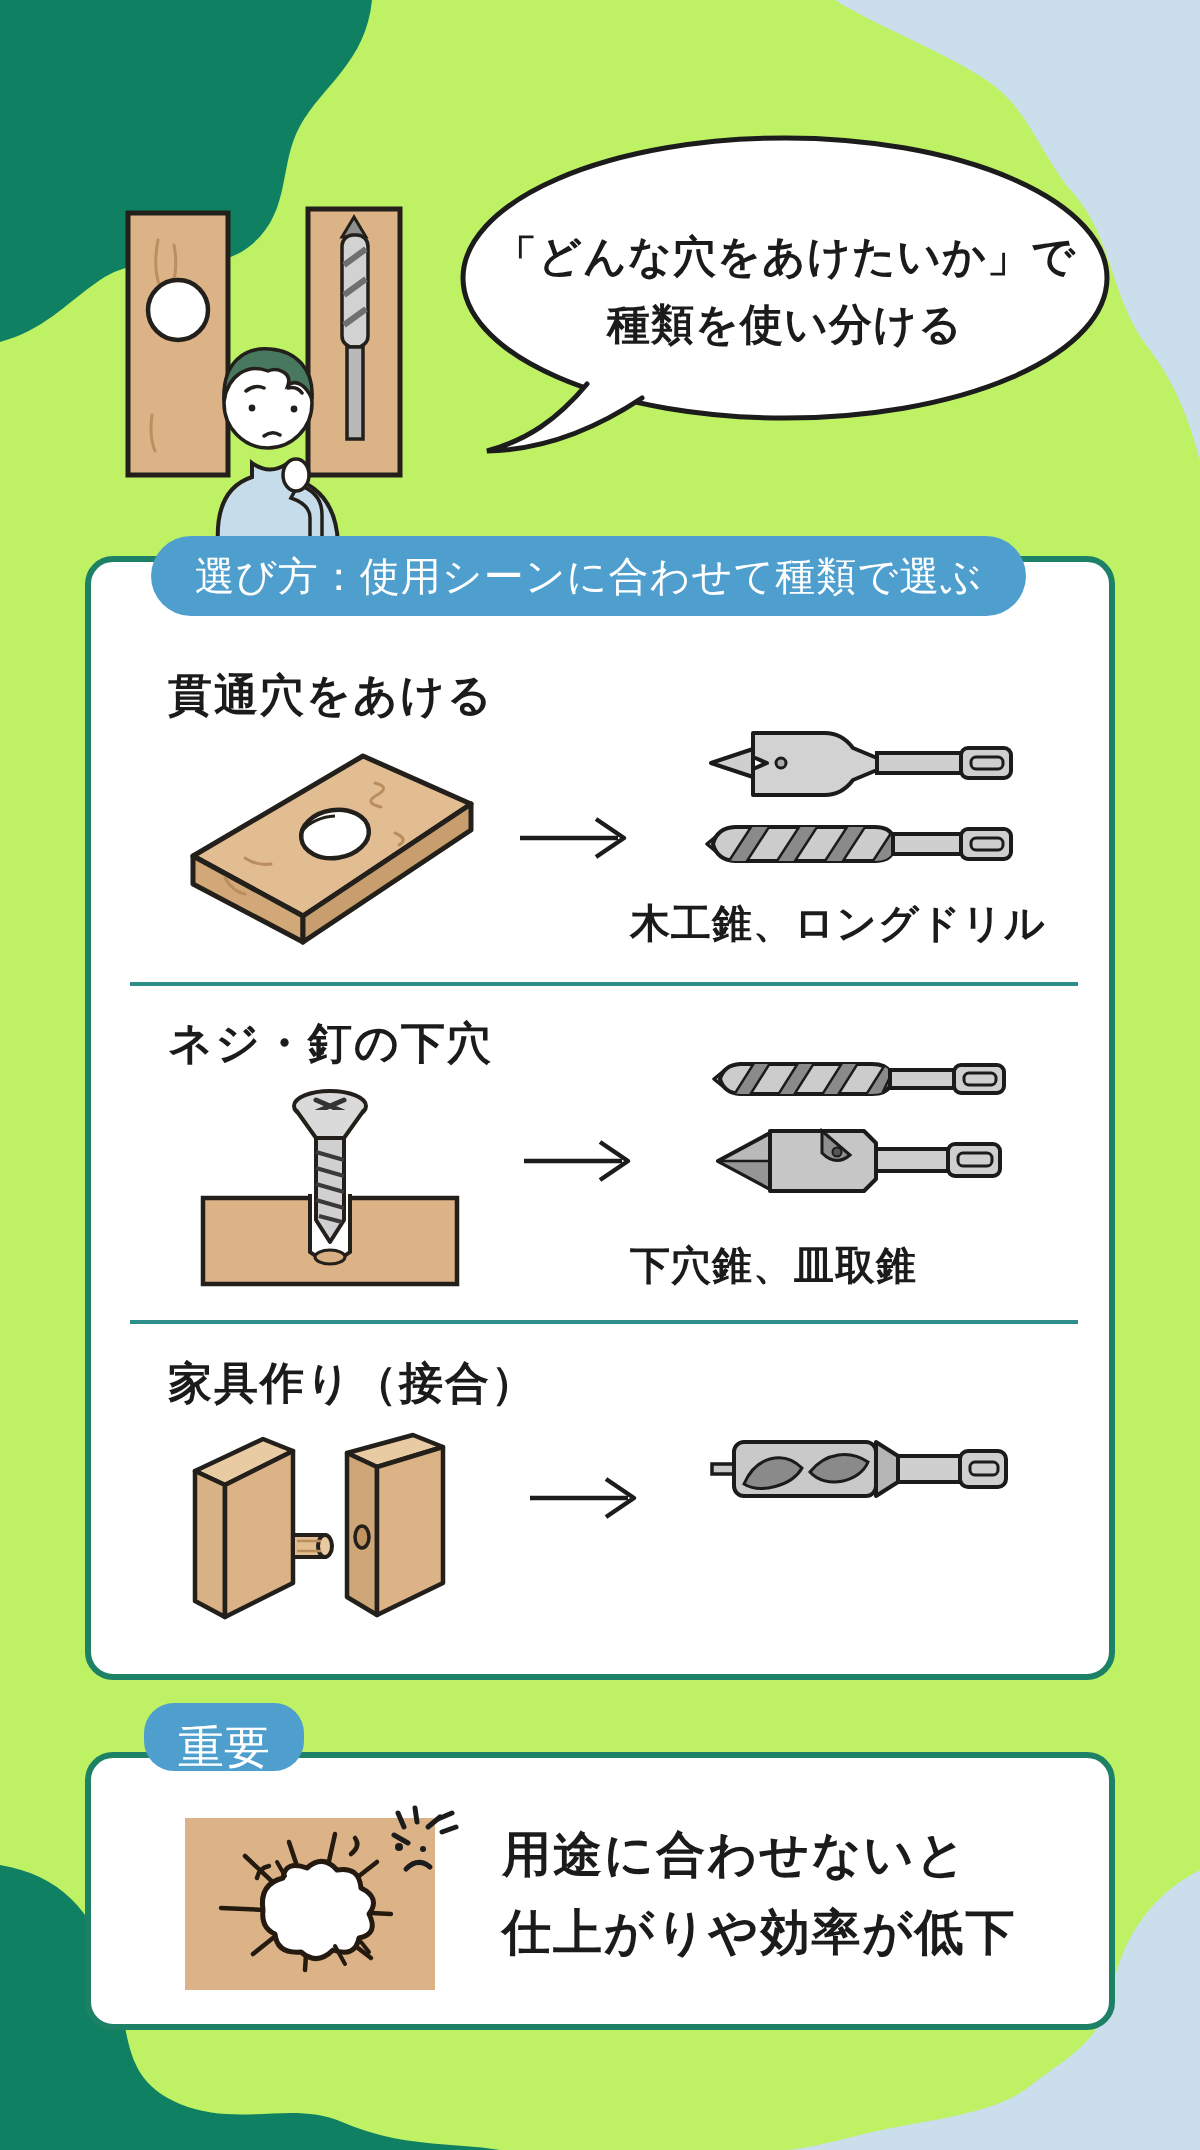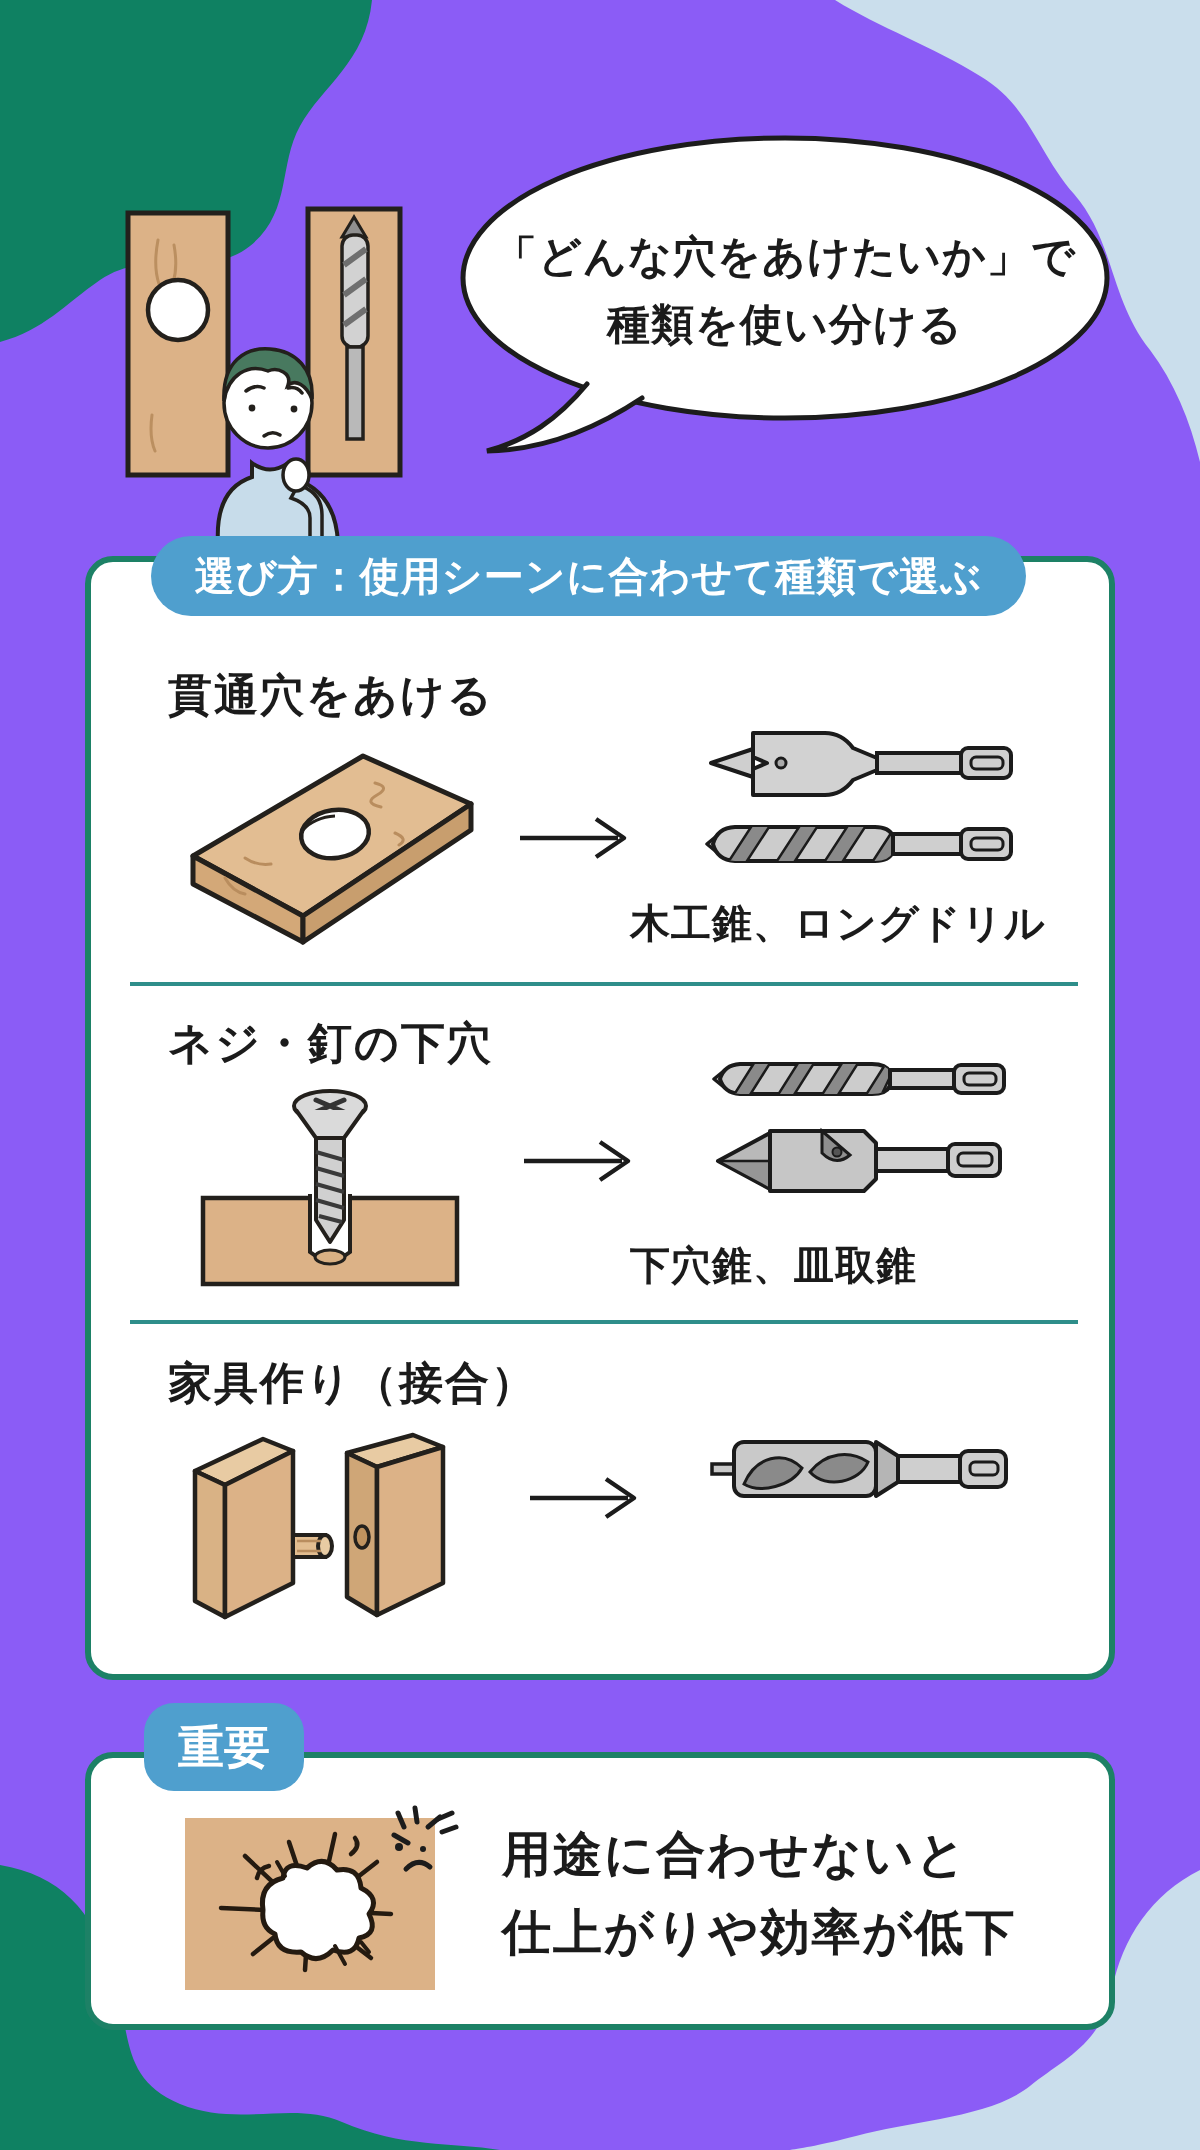--- a/index.html
+++ b/index.html
@@ -1,35 +1,35 @@
 <!DOCTYPE html>
 <html><head>
 <meta charset="utf-8">
 <style>
   html,body{margin:0;padding:0;}
   .canvas{
     position:relative;width:1200px;height:2150px;overflow:hidden;
-    background:#8b5cf6;
+    background:#bef264;
     font-family:"Liberation Sans","DejaVu Sans",sans-serif;
     color:#1b1b1b;
   }
   .abs{position:absolute;}
   svg{display:block;}
   
   .bubble-line{
     position:absolute;left:455px;width:660px;text-align:center;
     font-size:43px;font-weight:800;letter-spacing:1px;white-space:nowrap;
   }
   
   .pill{
     position:absolute;background:#4f9fce;color:#ffffff;text-align:center;
-    font-weight:700;border-radius:44px;white-space:nowrap;
+    font-weight:400;border-radius:44px;white-space:nowrap;
   }
   .pill.header{left:151px;top:536px;width:875px;height:80px;line-height:80px;font-size:40px;letter-spacing:1px;}
-  .pill.important{left:144px;top:1703px;width:160px;height:88px;line-height:88px;font-size:46px;border-radius:30px;}
+  .pill.important{left:144px;top:1703px;width:160px;height:68px;line-height:88px;font-size:46px;border-radius:30px;}
   
   .frame{
     position:absolute;background:#ffffff;border:6px solid #1d8166;border-radius:28px;
   }
   .frame.selection{left:85px;top:556px;width:1018px;height:1112px;}
   .frame.important{left:85px;top:1752px;width:1018px;height:266px;}
   .row-title{position:absolute;font-size:44px;font-weight:700;letter-spacing:2px;white-space:nowrap;}
   .caption{position:absolute;left:630px;width:470px;text-align:left;font-size:40px;font-weight:800;letter-spacing:1px;white-space:nowrap;}
   .divider{position:absolute;left:130px;width:948px;height:4px;background:#2e8e8a;}
   .warn-line{position:absolute;left:502px;font-size:49px;font-weight:800;letter-spacing:2px;white-space:nowrap;}

